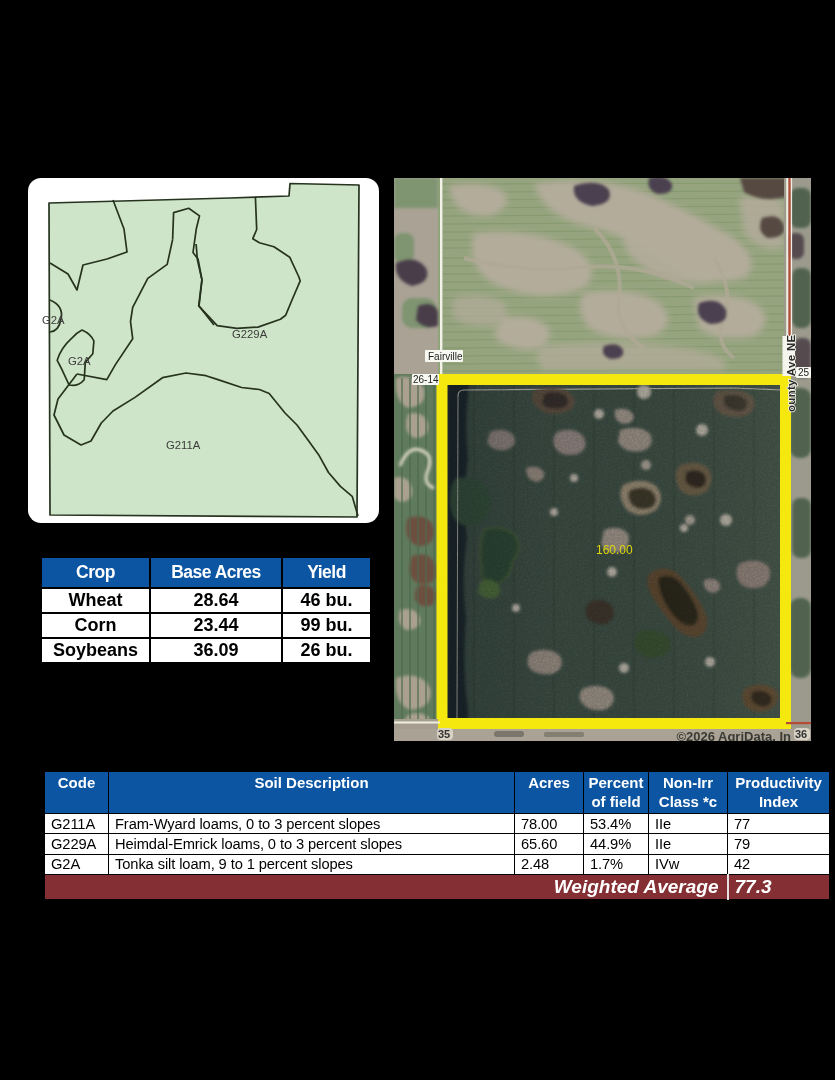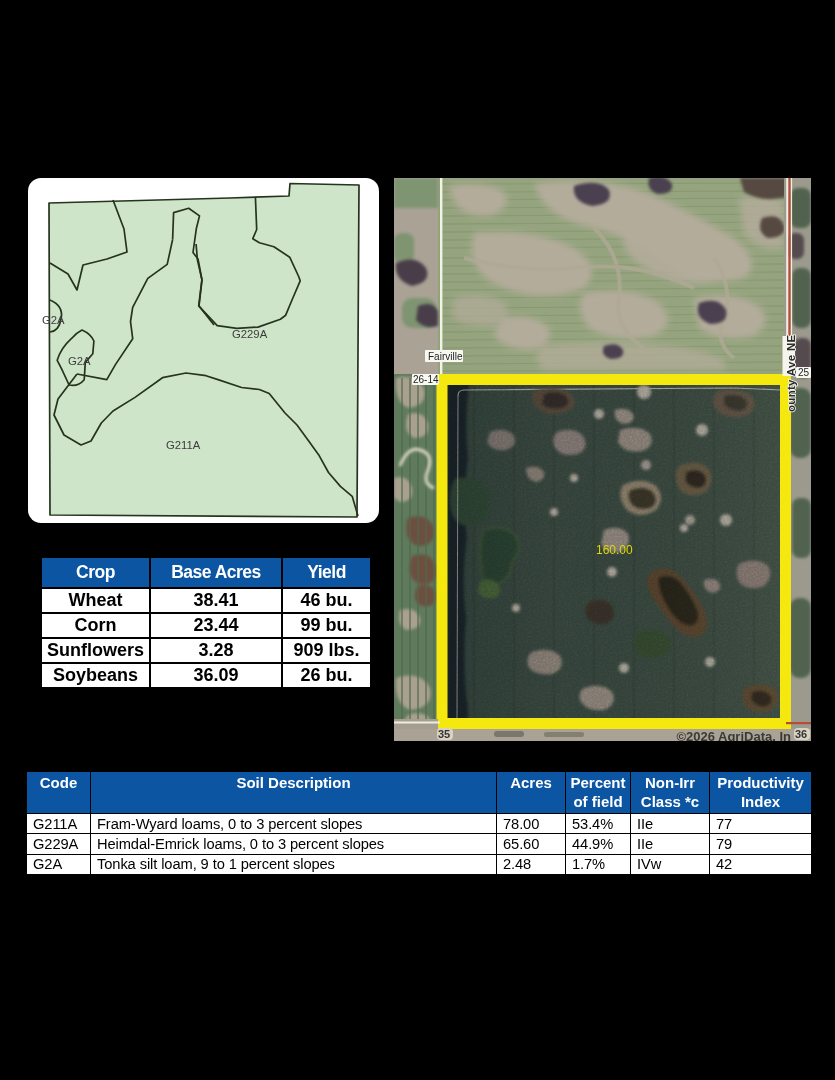--- a/index.html
+++ b/index.html
@@ -7,21 +7,21 @@
   .abs{position:absolute;}
   
   #card{left:28px;top:178px;width:351px;height:345px;background:#fff;border-radius:13px;}
   
   #croptab{left:40px;top:556px;width:330px;border-collapse:collapse;table-layout:fixed;}
   #croptab td{border:2px solid #000;text-align:center;font-weight:bold;color:#000;background:#fff;padding:0;margin-left:21px;}
   #croptab .hd td{background:#0b55a2;color:#fff;height:29px;font-size:17.5px;letter-spacing:-0.5px;}
   #croptab .dr td{height:22.9px;font-size:18px;}
   #croptab .ft td{background:#832f33;color:#fff;height:24px;font-size:19.5px;letter-spacing:-0.4px;}
   
-  #soiltab{left:26px;top:771px;width:785px;border-collapse:collapse;table-layout:fixed;}
+  #soiltab{left:44px;top:771px;width:785px;border-collapse:collapse;table-layout:fixed;}
   #soiltab td{border:1.6px solid #000;background:#fff;color:#000;font-size:15px;padding:0 0 0 6px;white-space:nowrap;overflow:hidden;}
   #soiltab .hd td{background:#0b55a2;color:#fff;font-weight:bold;text-align:center;vertical-align:top;font-size:15px;line-height:19px;padding:1px 0 0 0;height:40px;}
   #soiltab .dr td{height:19.4px;font-size:14.7px;letter-spacing:-0.1px;}
   #soiltab .ft td{background:#832f33;color:#fff;font-weight:bold;font-style:italic;font-size:19px;height:24px;}
 </style>
 </head>
 <body>
 
 <div id="card" class="abs">
 <svg width="351" height="345" viewBox="0 0 351 345">
@@ -290,32 +290,27 @@
       <col style="width:89px">
     </colgroup>
   <tbody>
       <tr class="hd">
         <td>Crop</td>
         <td>Base Acres</td>
         <td>Yield</td>
       </tr>
   <tr class="dr">
         <td>Wheat</td>
-        <td>38.41</td>
+        <td>28.64</td>
         <td>46 bu.</td>
       </tr>
   <tr class="dr">
         <td>Corn</td>
         <td>23.44</td>
         <td>99 bu.</td>
-      </tr>
-  <tr class="dr">
-        <td>Sunflowers</td>
-        <td>3.28</td>
-        <td>909 lbs.</td>
       </tr>
   <tr class="dr">
         <td>Soybeans</td>
         <td>36.09</td>
         <td>26 bu.</td>
       </tr>
 </tbody>
   </table>
 
 <table id="soiltab" class="abs">
@@ -353,14 +348,18 @@
         <td>79</td>
       </tr>
   <tr class="dr">
         <td>G2A</td>
         <td>Tonka silt loam, 9 to 1 percent slopes</td>
         <td>2.48</td>
         <td>1.7%</td>
         <td>IVw</td>
         <td>42</td>
       </tr>
+  <tr class="ft">
+        <td colspan="5" style="text-align:right;padding-right:8px;">Weighted Average</td>
+        <td style="font-style:italic;border-left:2px solid #e8e0e0;">77.3</td>
+      </tr>
 </tbody>
   </table>
 
 </body></html>

